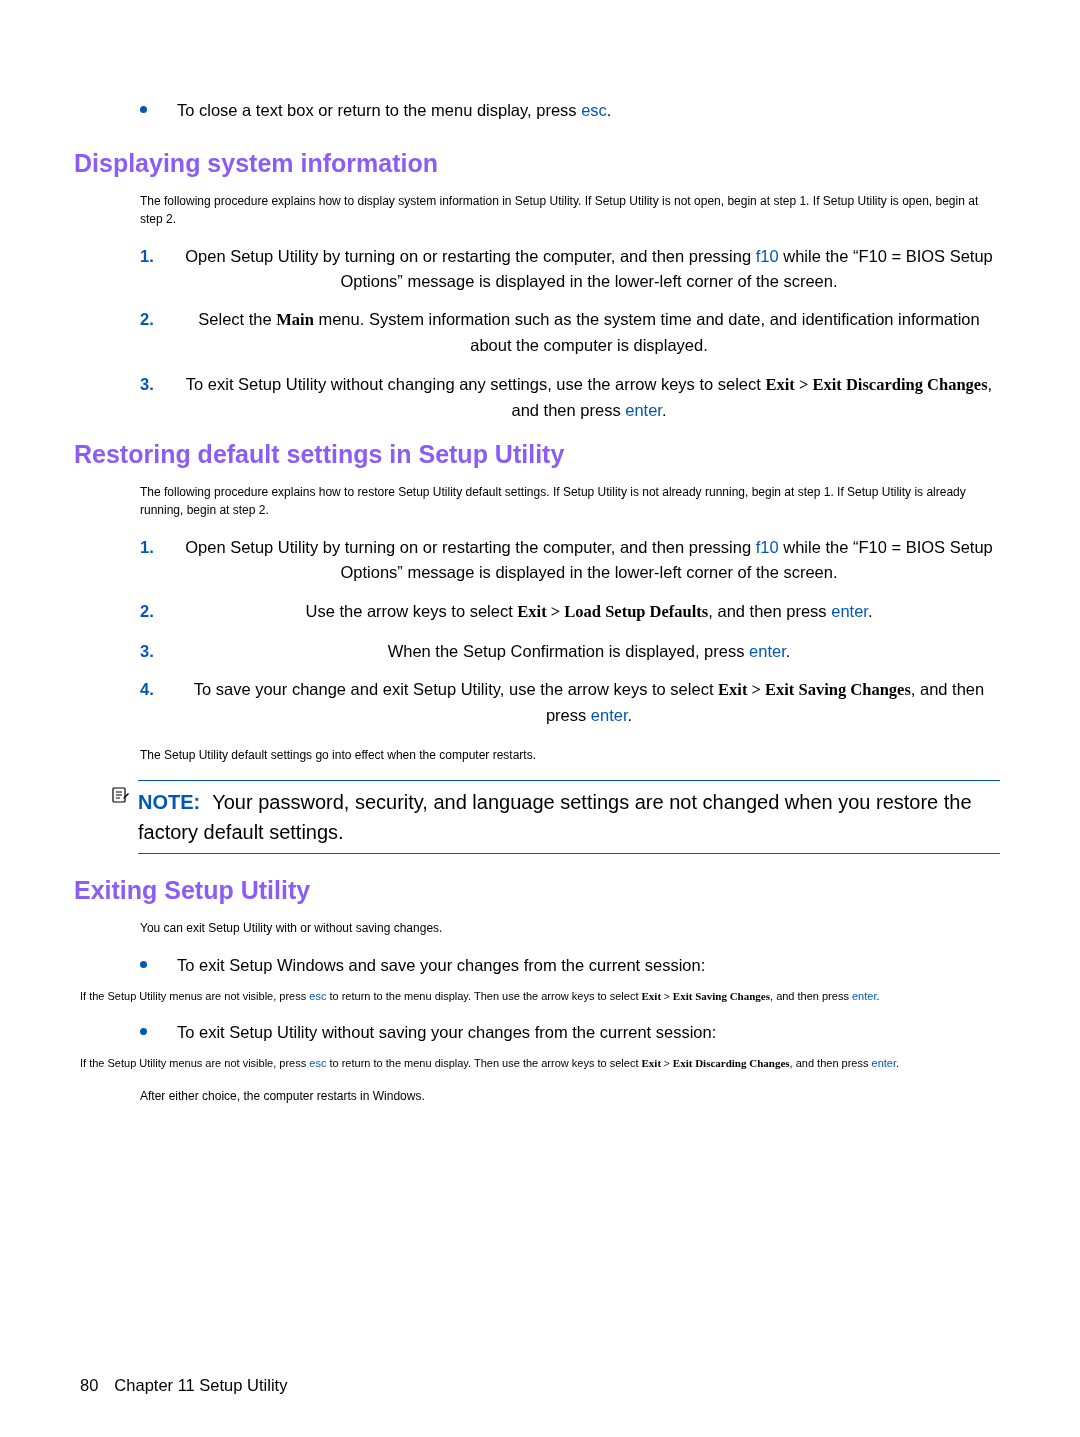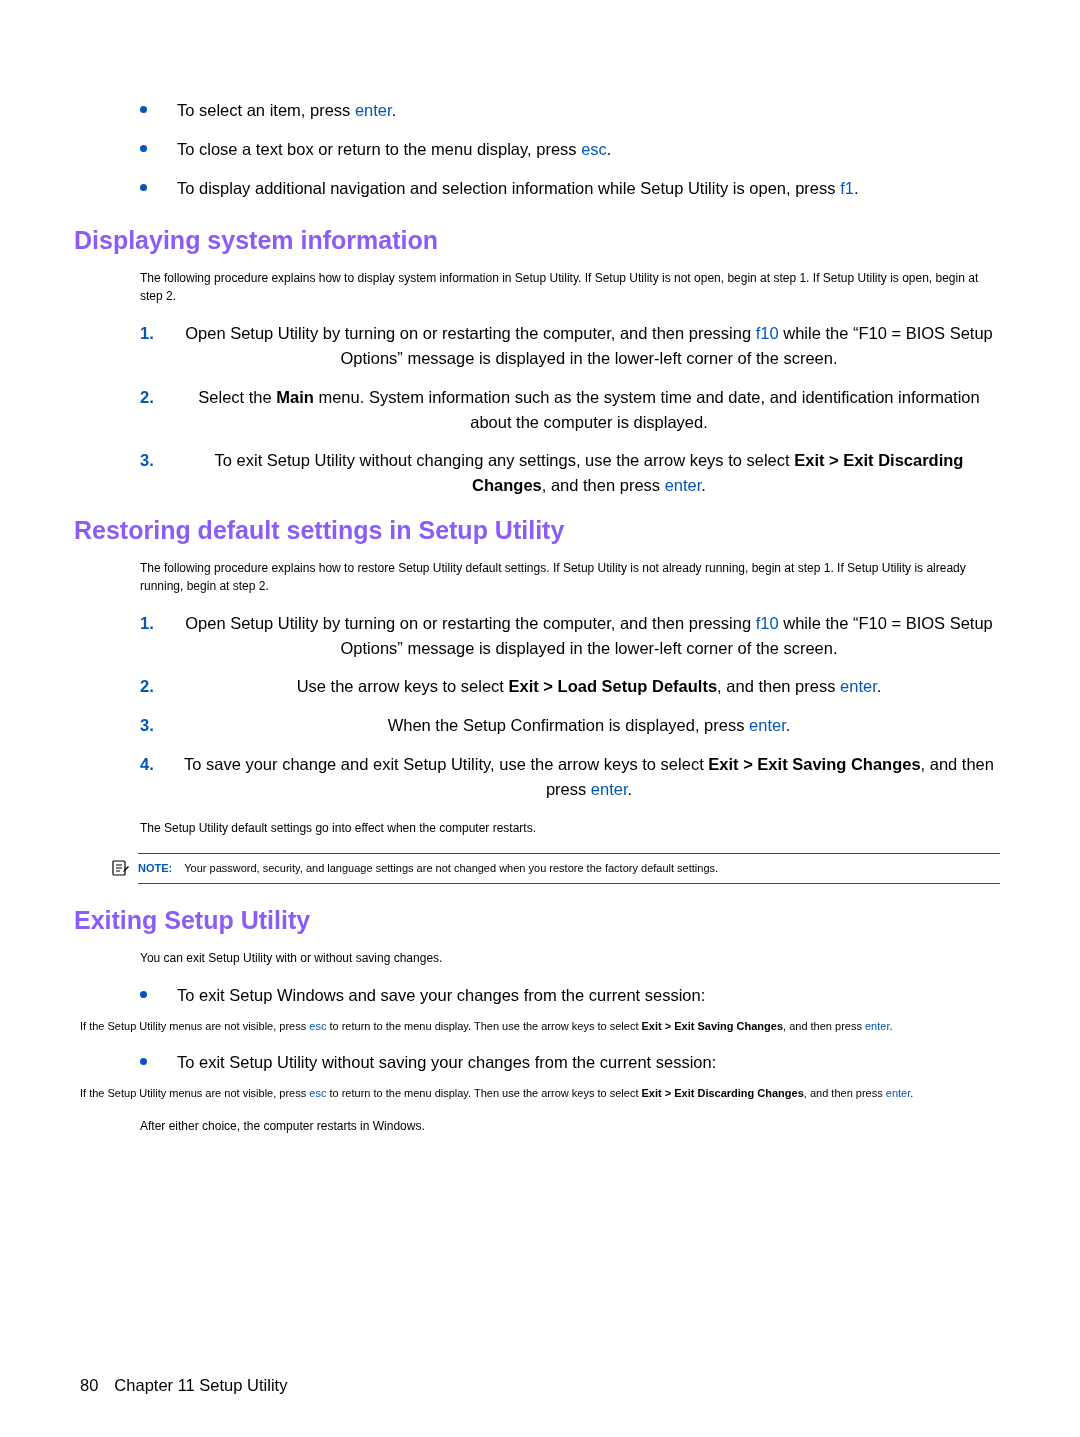--- a/index.html
+++ b/index.html
@@ -75,41 +75,42 @@
       font-weight: bold;
       width: 38px;
       flex-shrink: 0;
     }
     .num-text {
       flex: 1;
       text-align: center;
     }
     .bold {
       font-weight: bold;
+      font-family: Liberation Serif, serif;
     }
     .note-box {
       display: flex;
       align-items: flex-start;
       margin-left: 30px;
       margin-bottom: 22px;
       margin-top: 4px;
     }
     .note-icon {
       width: 20px;
       height: 18px;
       flex-shrink: 0;
       margin-right: 8px;
       margin-top: 6px;
     }
     .note-body {
       flex: 1;
       border-top: 1px solid #0057b8;
       border-bottom: 1px solid #0057b8;
       padding: 6px 0 6px 0;
-      font-size: 11px;
+      font-size: 20px;
       line-height: 1.5;
     }
     .note-label {
       color: #0057b8;
       font-weight: bold;
       margin-right: 12px;
     }
     .sub-para {
       font-size: 11px;
       line-height: 1.5;
@@ -134,29 +135,21 @@
     }
   </style>
 </head>
 <body>
 
 <div class="content">
 
   <div class="top-bullets">
     <div class="bullet-item">
       <div class="bullet-dot"></div>
-      <div class="bullet-text"><span>To select an item, press </span><span class="key">enter</span><span>.</span></div>
-    </div>
-    <div class="bullet-item">
-      <div class="bullet-dot"></div>
       <div class="bullet-text"><span>To close a text box or return to the menu display, press </span><span class="key">esc</span><span>.</span></div>
-    </div>
-    <div class="bullet-item">
-      <div class="bullet-dot"></div>
-      <div class="bullet-text"><span>To display additional navigation and selection information while Setup Utility is open, press </span><span class="key">f1</span><span>.</span></div>
     </div>
   </div>
 
   <h2>Displaying system information</h2>
   <p class="para">The following procedure explains how to display system information in Setup Utility. If Setup Utility is not open, begin at step 1. If Setup Utility is open, begin at step 2.</p>
 
   <div class="num-list">
     <div class="num-item">
       <div class="num-marker">1.</div>
       <div class="num-text"><span>Open Setup Utility by turning on or restarting the computer, and then pressing </span><span class="key">f10</span><span> while the “F10 = BIOS Setup Options” message is displayed in the lower-left corner of the screen.</span></div>

